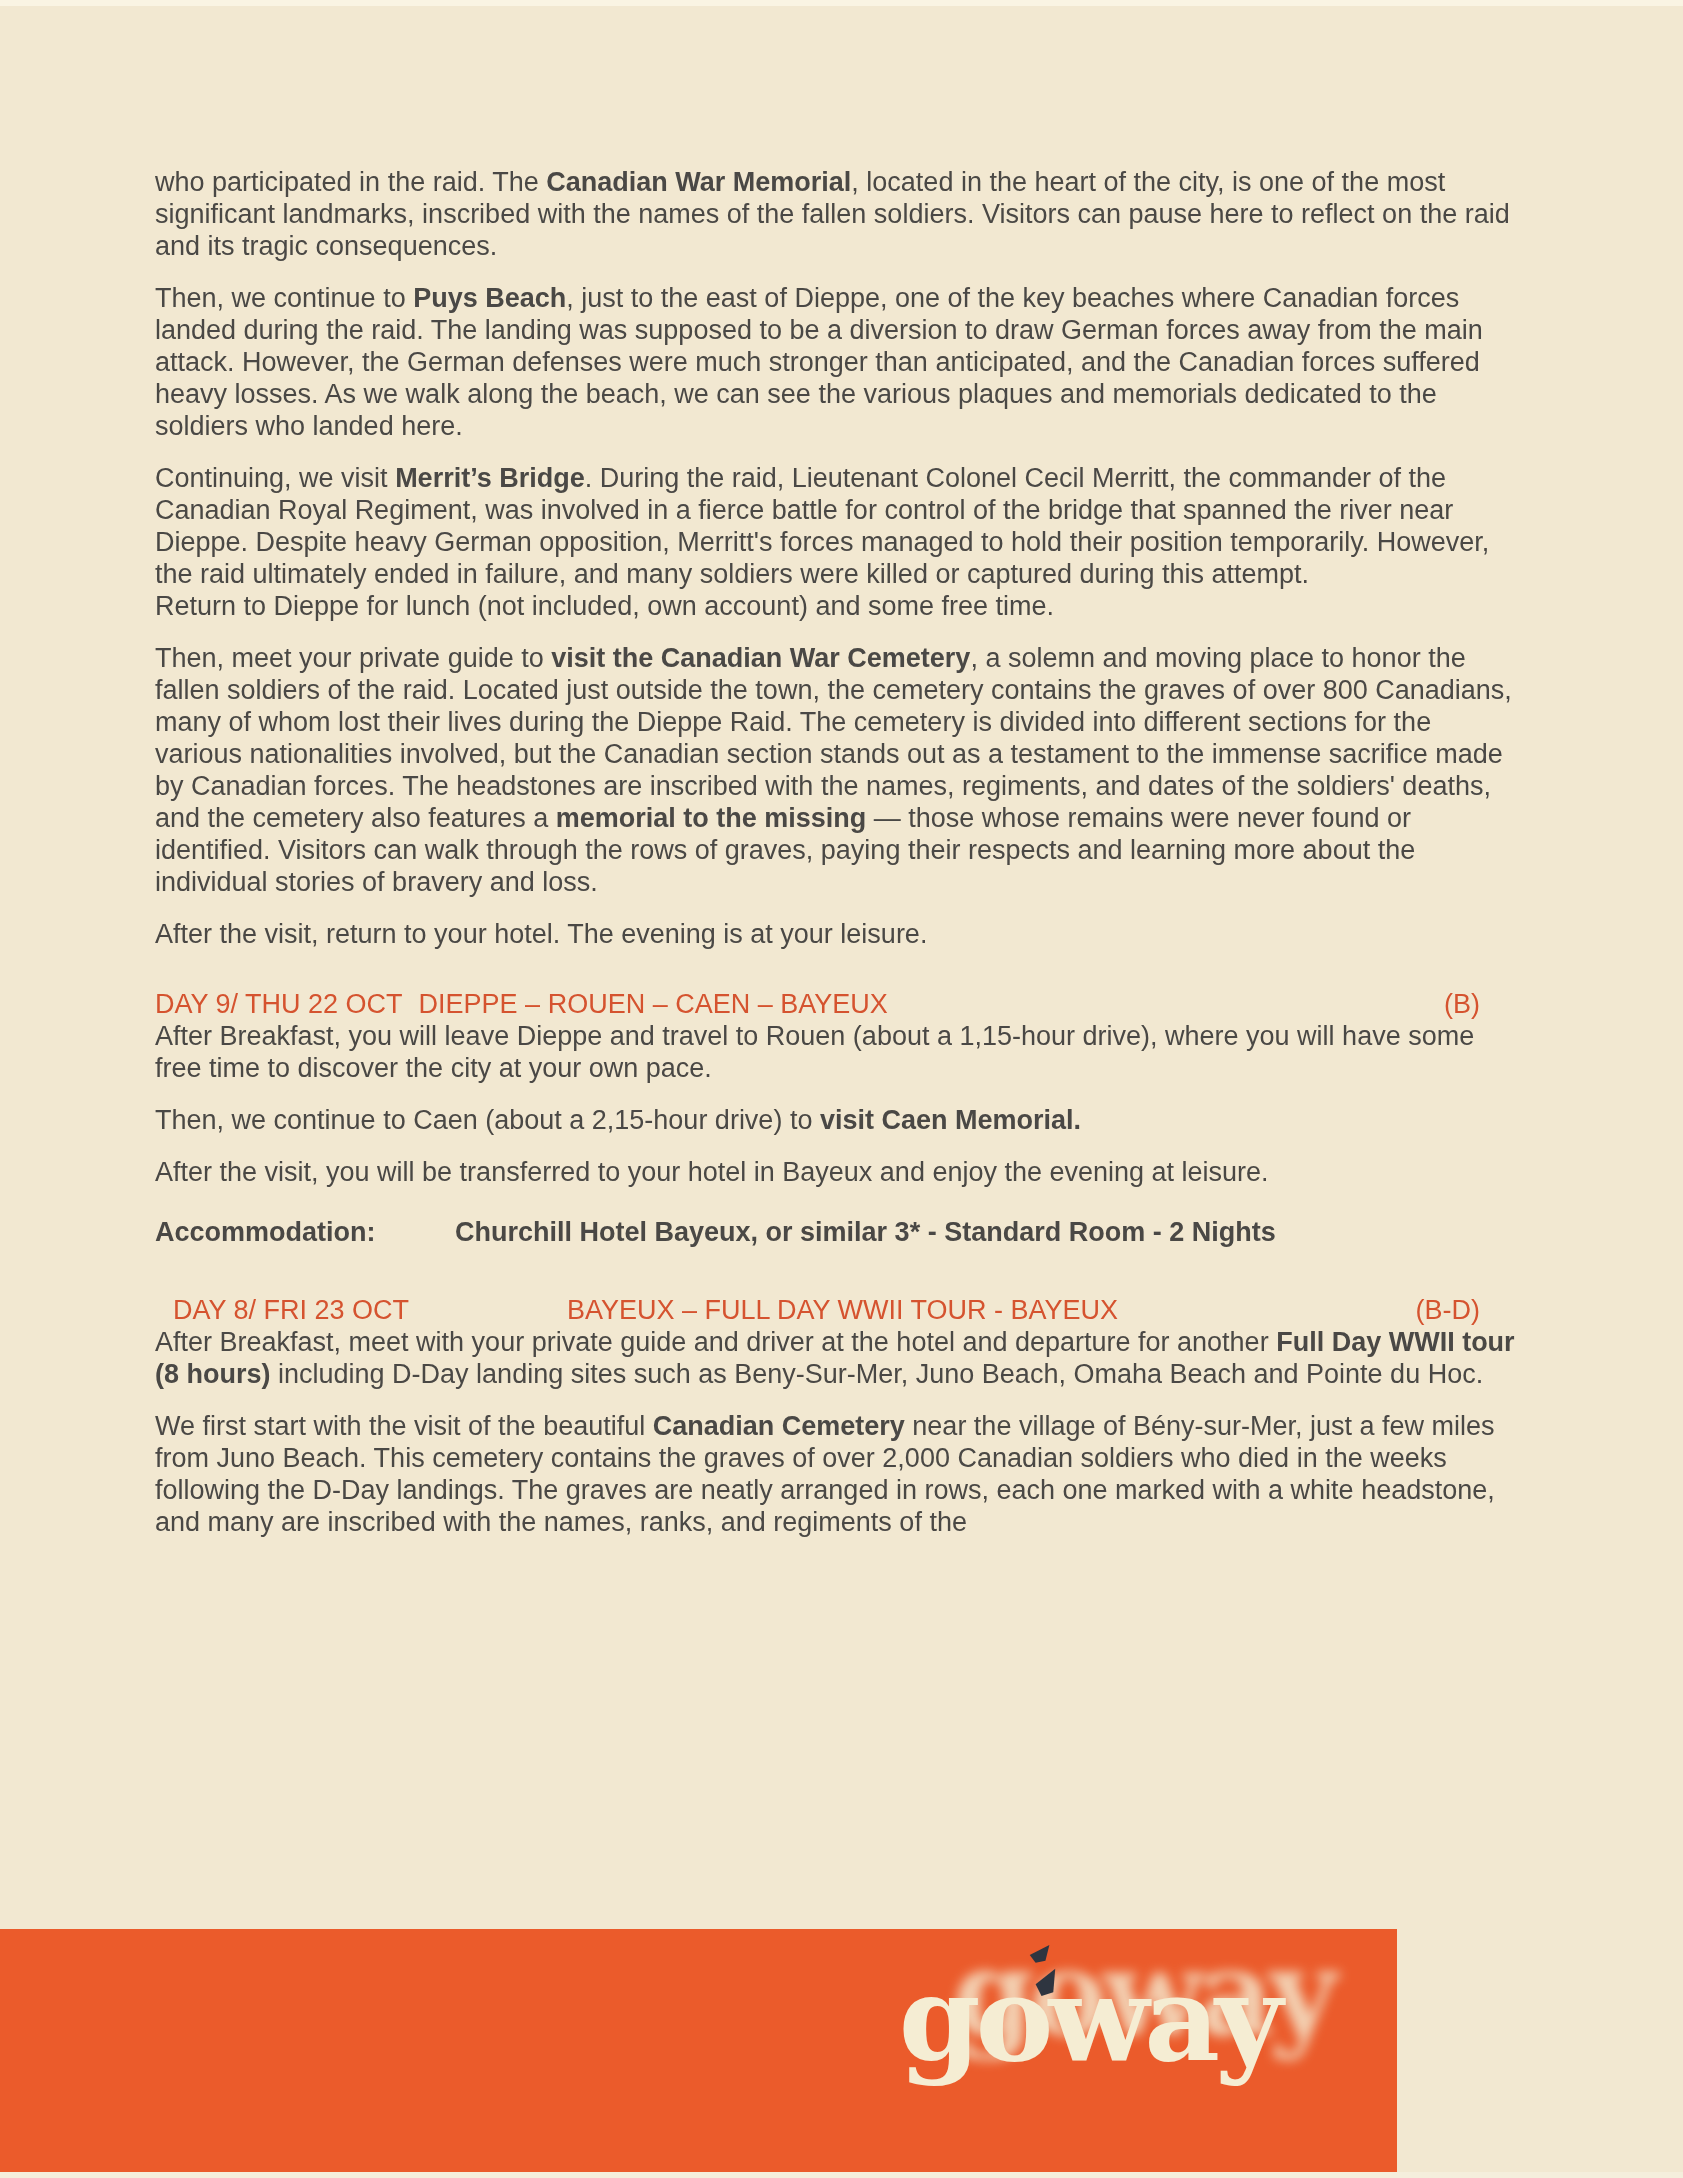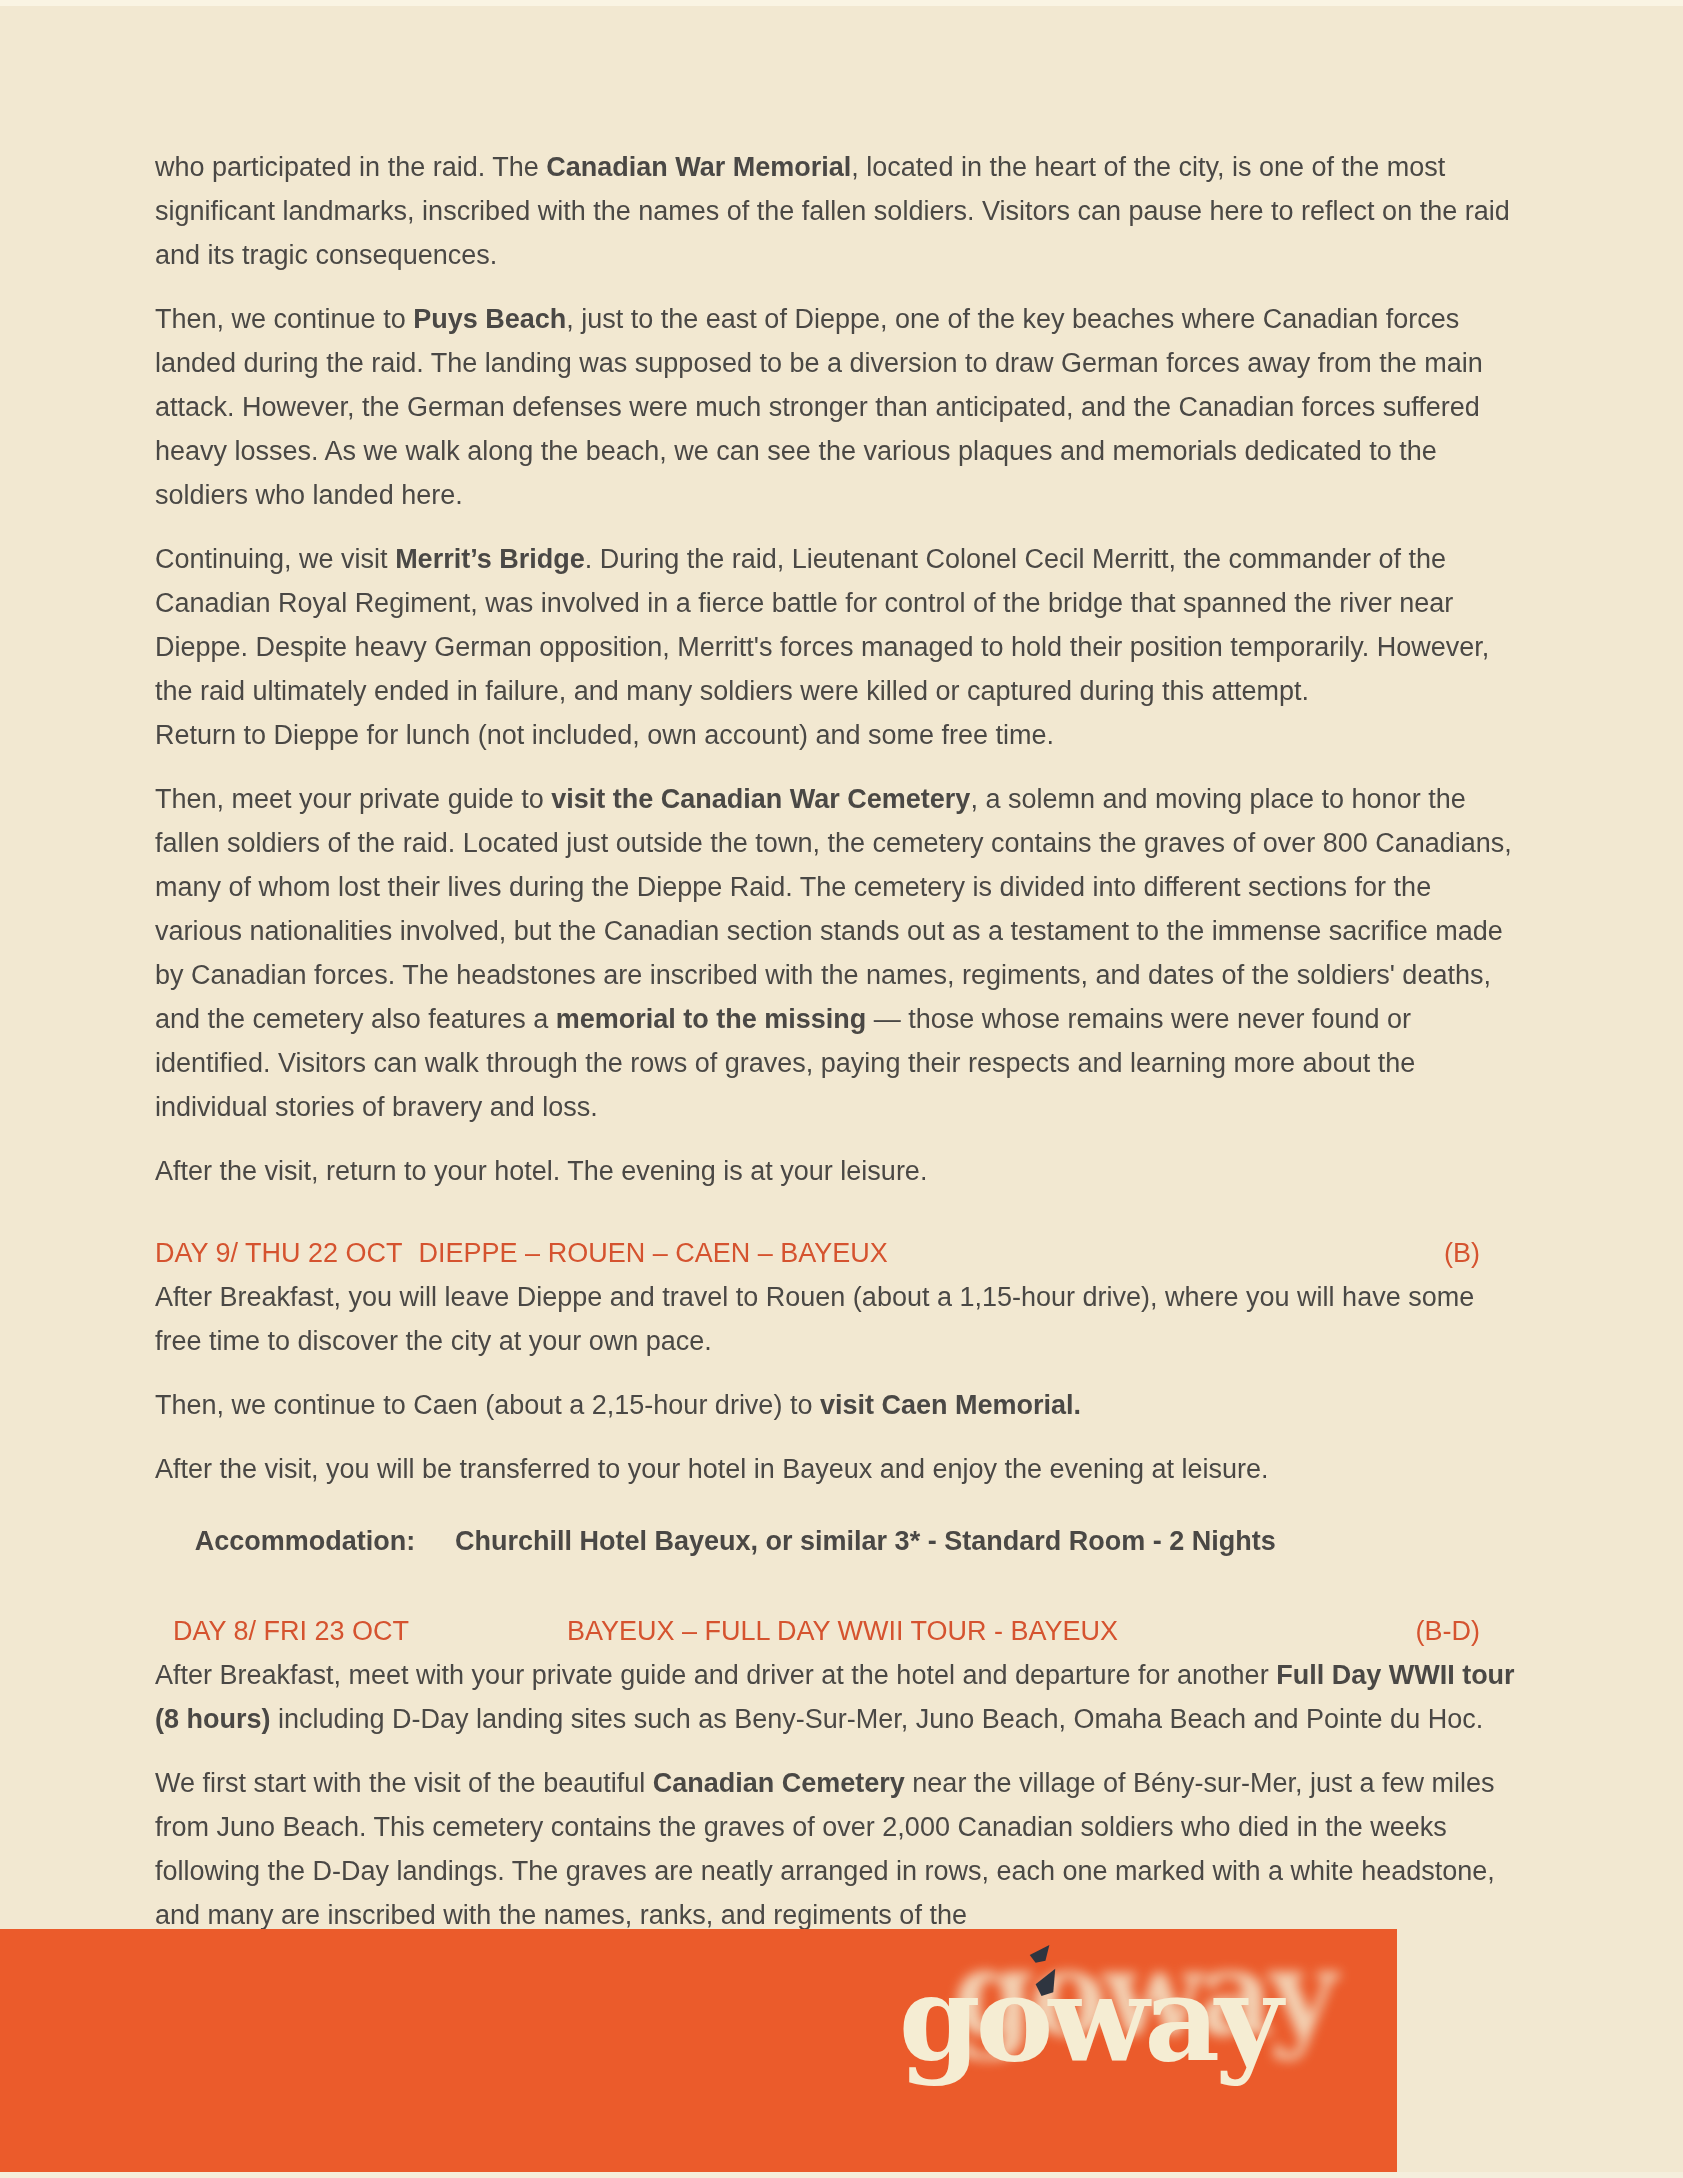--- a/index.html
+++ b/index.html
@@ -5,36 +5,36 @@
   html,body{margin:0;padding:0;}
   body{width:1683px;height:2178px;background:#e8e0cc;}
   .page{
     position:relative;width:1683px;height:2178px;overflow:hidden;
     background:#F2E8D1;
     font-family:"Liberation Sans", sans-serif;
     color:#4A4845;
   }
   .top-edge{position:absolute;top:0;left:0;width:100%;height:6px;background:#FAF4E3;}
   .content{
-    position:absolute;left:155px;top:145px;width:1361px;
-    font-size:27px;line-height:44px;
+    position:absolute;left:155px;top:166px;width:1361px;
+    font-size:27px;line-height:32px;
   }
   .para{margin:0 0 20px 0;}
   .para.tight{margin-bottom:0;}
   .b{font-weight:bold;}
   .day-heading{
     display:flex;align-items:baseline;
     color:#D5532F;margin:38px 0 0 0;
   }
   .day-heading .route{margin-left:16px;}
   .day-heading .meal{margin-left:auto;margin-right:36px;}
   .day8-heading{margin-top:46px;}
   .day8-heading .date{width:394px;flex:0 0 auto;margin-left:18px;}
   .day8-heading .route{margin-left:0;}
-  .acc-row{display:flex;font-weight:bold;margin:28px 0 20px 0;text-align:center;}
+  .acc-row{display:flex;font-weight:bold;margin:28px 0 20px 0;}
   .acc-label{width:300px;flex:0 0 auto;}
   .footer{
     position:absolute;left:0;top:1929px;width:1397px;height:244px;
     background:#EB5B2B;
   }
   .bottom-edge{position:absolute;left:0;top:2172px;width:1683px;height:6px;background:#F5EEDC;}
   .logo-wrap{
     position:absolute;right:119px;top:14px;
     font-family:"DejaVu Serif", serif;font-weight:bold;
     font-size:117px;line-height:1.3;color:#F5EDD3;

